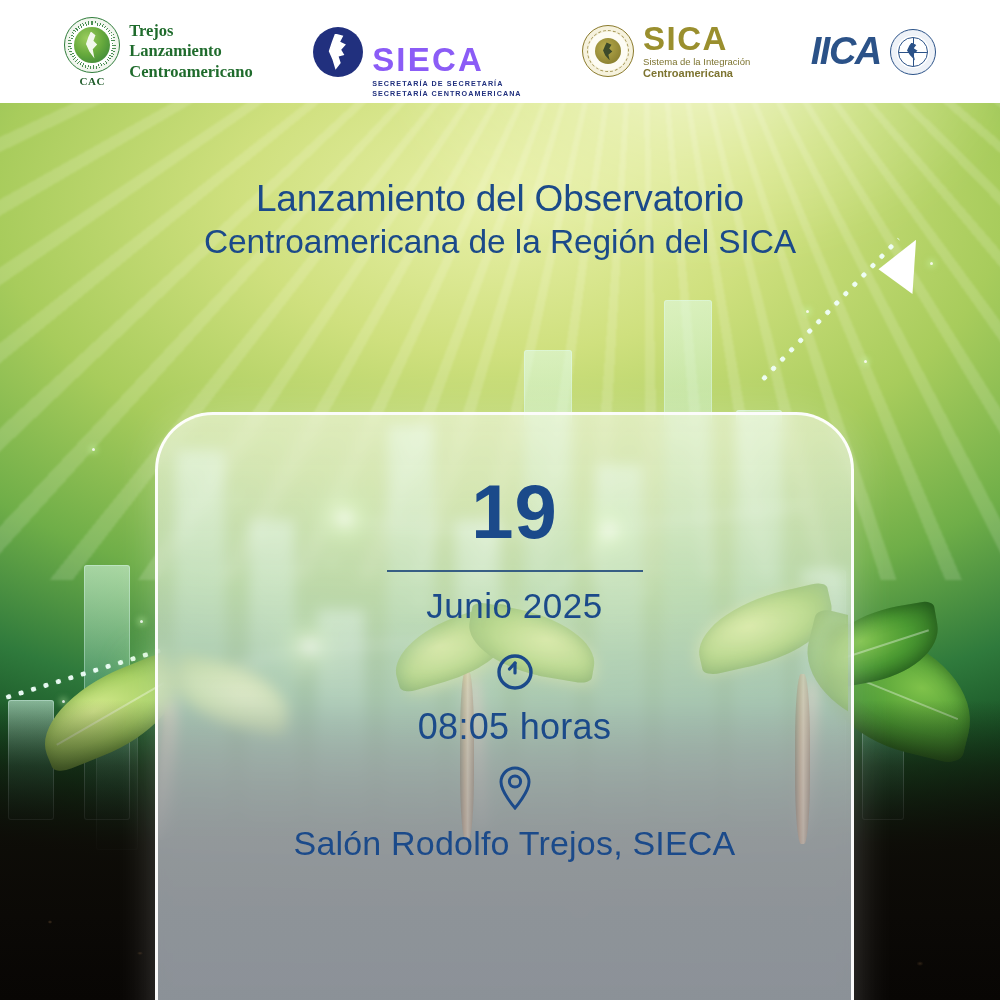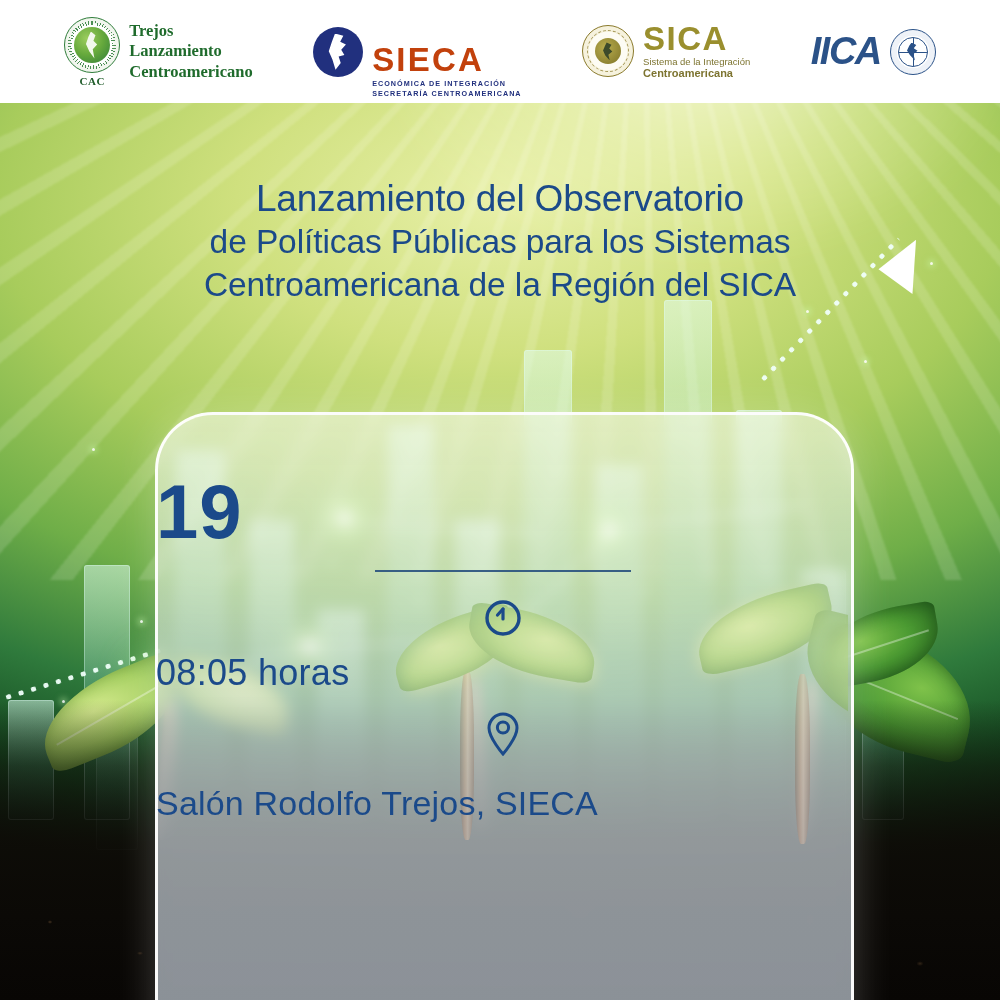--- a/index.html
+++ b/index.html
@@ -84,21 +84,21 @@
   .cac-ring-txt{position:absolute;inset:0;border-radius:50%;
     background:repeating-conic-gradient(from 0deg,#2f7d3a 0 2deg, transparent 2deg 7deg);
     -webkit-mask:radial-gradient(circle, transparent 0 20px, #000 20px 24px, transparent 24px);
             mask:radial-gradient(circle, transparent 0 20px, #000 20px 24px, transparent 24px);opacity:.85;}
   .cac-label{font-size:11px;font-weight:700;color:#1f5c2a;letter-spacing:.6px;margin-top:2px;font-family:"Liberation Serif",serif;}
   .cac-text{font-family:"Liberation Serif",serif;font-weight:700;color:#1f6b2c;font-size:16.5px;line-height:1.22;}
 
   .sieca-mark{width:50px;height:50px;border-radius:50%;background:#21307e;position:relative;overflow:hidden;}
   .sieca-mark:after{content:"";position:absolute;left:12px;top:7px;width:26px;height:37px;background:#fff;
     clip-path:polygon(38% 0,70% 6%,58% 22%,80% 30%,62% 44%,74% 58%,52% 62%,60% 80%,40% 98%,28% 70%,14% 48%,26% 22%);}
-  .sieca-name{font-size:33px;font-weight:700;color:#c2410c;letter-spacing:2.2px;line-height:.95;margin-top:40px;}
+  .sieca-name{font-size:33px;font-weight:700;color:#8b5cf6;letter-spacing:2.2px;line-height:.95;margin-top:40px;}
   .sieca-sub{font-size:7.2px;color:#21307e;letter-spacing:1.05px;line-height:1.38;margin-top:3px;font-weight:700;}
 
   .sica-seal{width:50px;height:50px;border-radius:50%;border:1.5px solid #8a7a2c;
     background:radial-gradient(circle,#fdfcf4 0 54%,#f6f2dd 55% 100%);position:relative;
     display:flex;align-items:center;justify-content:center;}
   .sica-seal:before{content:"";position:absolute;inset:4px;border-radius:50%;border:1px dashed #8a7a2c;opacity:.75;}
   .sica-inner{width:26px;height:26px;border-radius:50%;background:radial-gradient(circle at 40% 38%,#b9ad4e,#7d7327);position:relative;}
   .sica-inner:after{content:"";position:absolute;left:6px;top:4px;width:14px;height:18px;background:#3c4a2a;
     clip-path:polygon(40% 0,74% 12%,58% 34%,80% 50%,52% 68%,62% 100%,30% 72%,14% 44%,28% 18%);}
   .sica-name{font-size:33px;font-weight:700;color:#9a8f2e;letter-spacing:1.5px;line-height:.95;}
@@ -114,28 +114,28 @@
   .iica-globe:after{content:"";position:absolute;left:50%;top:0;bottom:0;width:1px;background:#2b5288;}
   .iica-land{position:absolute;left:6px;top:5px;width:16px;height:18px;background:#2b5288;border-radius:40%;
     clip-path:polygon(42% 0,72% 14%,56% 32%,80% 46%,54% 64%,64% 100%,32% 70%,14% 44%,28% 18%);}
 
   
   #title{position:absolute;left:0;top:178px;width:1000px;text-align:center;z-index:30;color:#1b4a8a;}
   #title .l1{font-size:37px;font-weight:400;line-height:1.13;letter-spacing:-.2px;}
   #title .ln{font-size:33.5px;font-weight:400;line-height:1.30;letter-spacing:-.1px;}
 
   
-  #content{position:absolute;left:156px;top:412px;width:693px;z-index:32;color:#1b4a8a;}
+  #content{position:absolute;left:168px;top:412px;width:693px;text-align:center;z-index:32;color:#1b4a8a;}
   .day{font-size:76px;font-weight:700;line-height:1;margin-top:62px;letter-spacing:1px;}
   .rule{width:256px;height:2px;background:#2a527f;margin:20px auto 0;opacity:.92;}
   .monthyear{font-size:35px;font-weight:400;margin-top:14px;letter-spacing:.5px;}
   .icon-row{margin-top:24px;display:flex;justify-content:center;}
   .time{font-size:36px;font-weight:400;margin-top:12px;letter-spacing:.3px;}
   .pin-row{margin-top:16px;display:flex;justify-content:center;}
-  .venue{font-size:34px;font-weight:400;margin-top:26px;letter-spacing:.2px;}
+  .venue{font-size:34px;font-weight:400;margin-top:12px;letter-spacing:.2px;}
 </style>
 </head>
 <body>
 
 <div id="poster">
 
   <div class="bg-base"></div>
   <div class="sun-rays"></div>
   <div class="glow-top"></div>
 
@@ -252,21 +252,21 @@
         <div>Lanzamiento</div>
         <div>Centroamericano</div>
       </div>
     </div>
 
     <div class="logo">
       <div class="sieca-mark"></div>
       <div>
         <div class="sieca-name">SIECA</div>
         <div class="sieca-sub">
-          <div>ECONÓMICA DE INTEGRACIÓN</div>
+          <div>SECRETARÍA DE SECRETARÍA</div>
           <div>SECRETARÍA CENTROAMERICANA</div>
         </div>
       </div>
     </div>
 
     <div class="logo">
       <div class="sica-seal">
         <div class="sica-inner"></div>
       </div>
       <div>
@@ -284,27 +284,27 @@
         <div class="iica-globe">
             <div class="iica-land"></div>
           </div>
       </div>
     </div>
 
   </div>
 
   <div id="title">
     <div class="l1">Lanzamiento del Observatorio</div>
-    <div class="ln">de Políticas Públicas para los Sistemas</div>
     <div class="ln">Centroamericana de la Región del SICA</div>
   </div>
 
   <div id="content">
     <div class="day">19</div>
     <div class="rule"></div>
+    <div class="monthyear">Junio   2025</div>
 
     <div class="icon-row">
       <svg width="44" height="44" viewBox="0 0 44 44">
         <circle cx="22" cy="22" r="16" fill="none" stroke="#1b4a8a" stroke-width="3.4"></circle>
         <path d="M22 23 L22 13" stroke="#1b4a8a" stroke-width="3.2" stroke-linecap="round"></path>
         <path d="M22 13 L16.5 19" stroke="#1b4a8a" stroke-width="3.2" stroke-linecap="round"></path>
       </svg>
     </div>
     <div class="time">08:05 horas</div>
 

